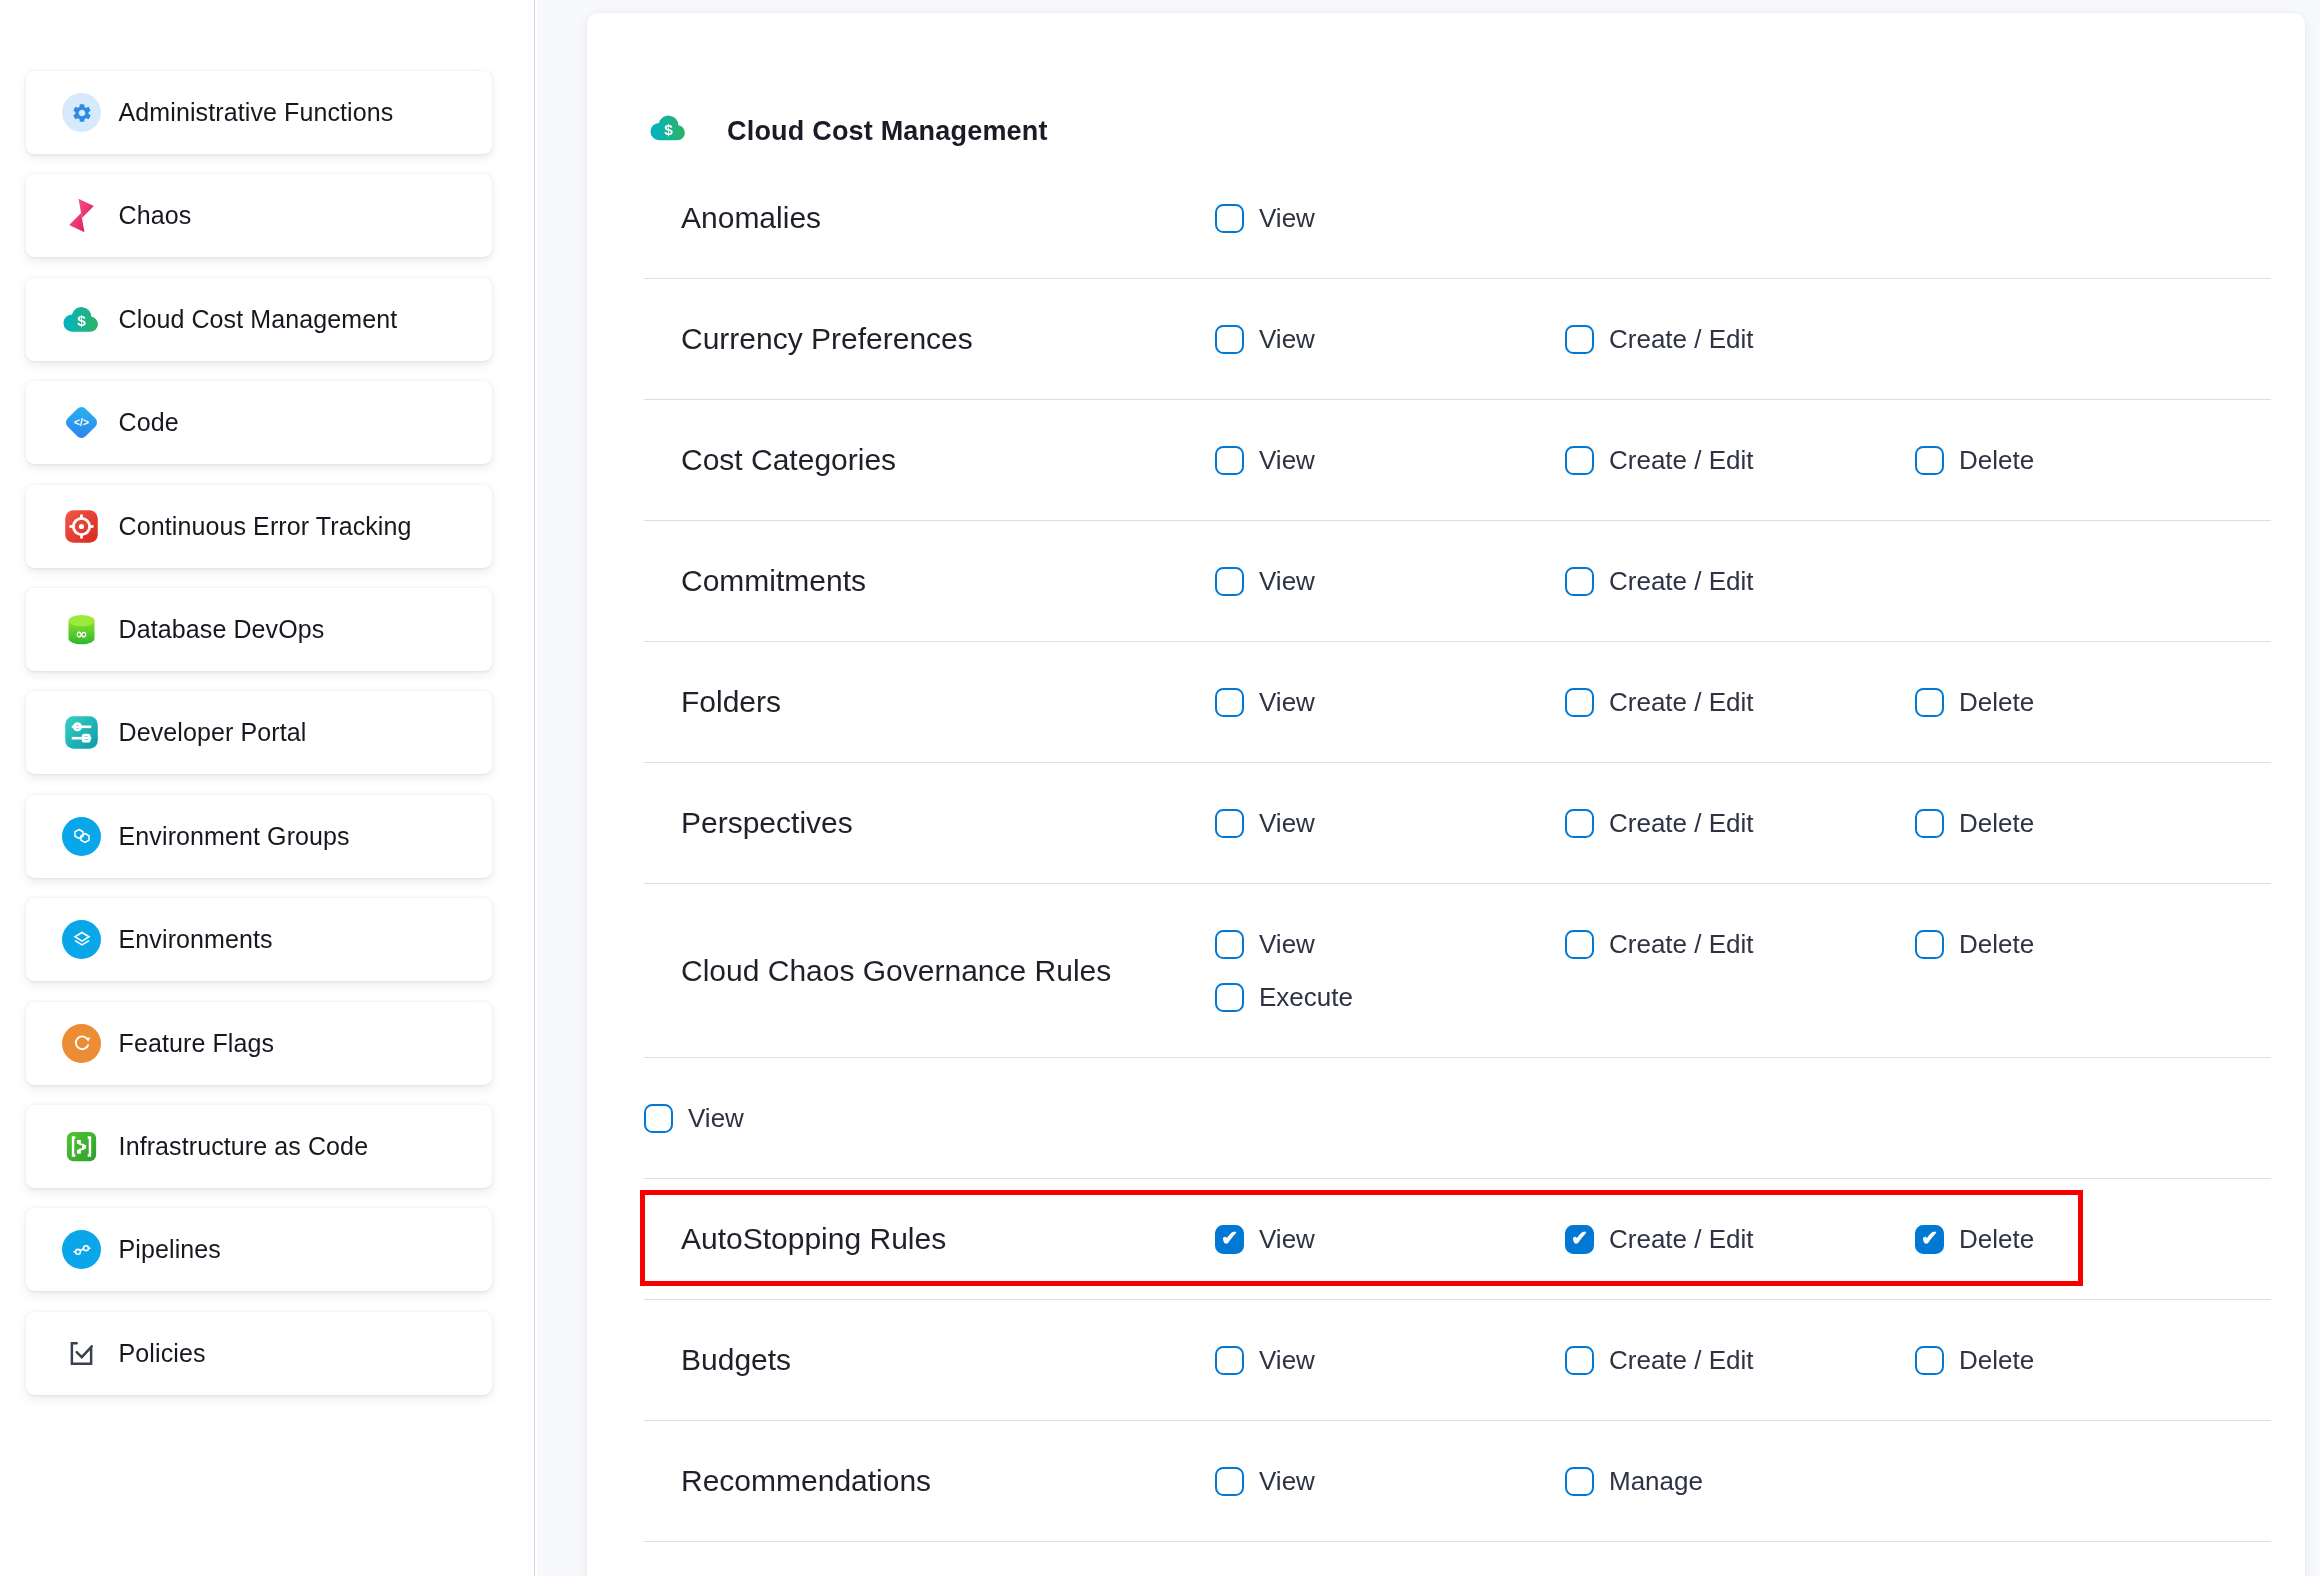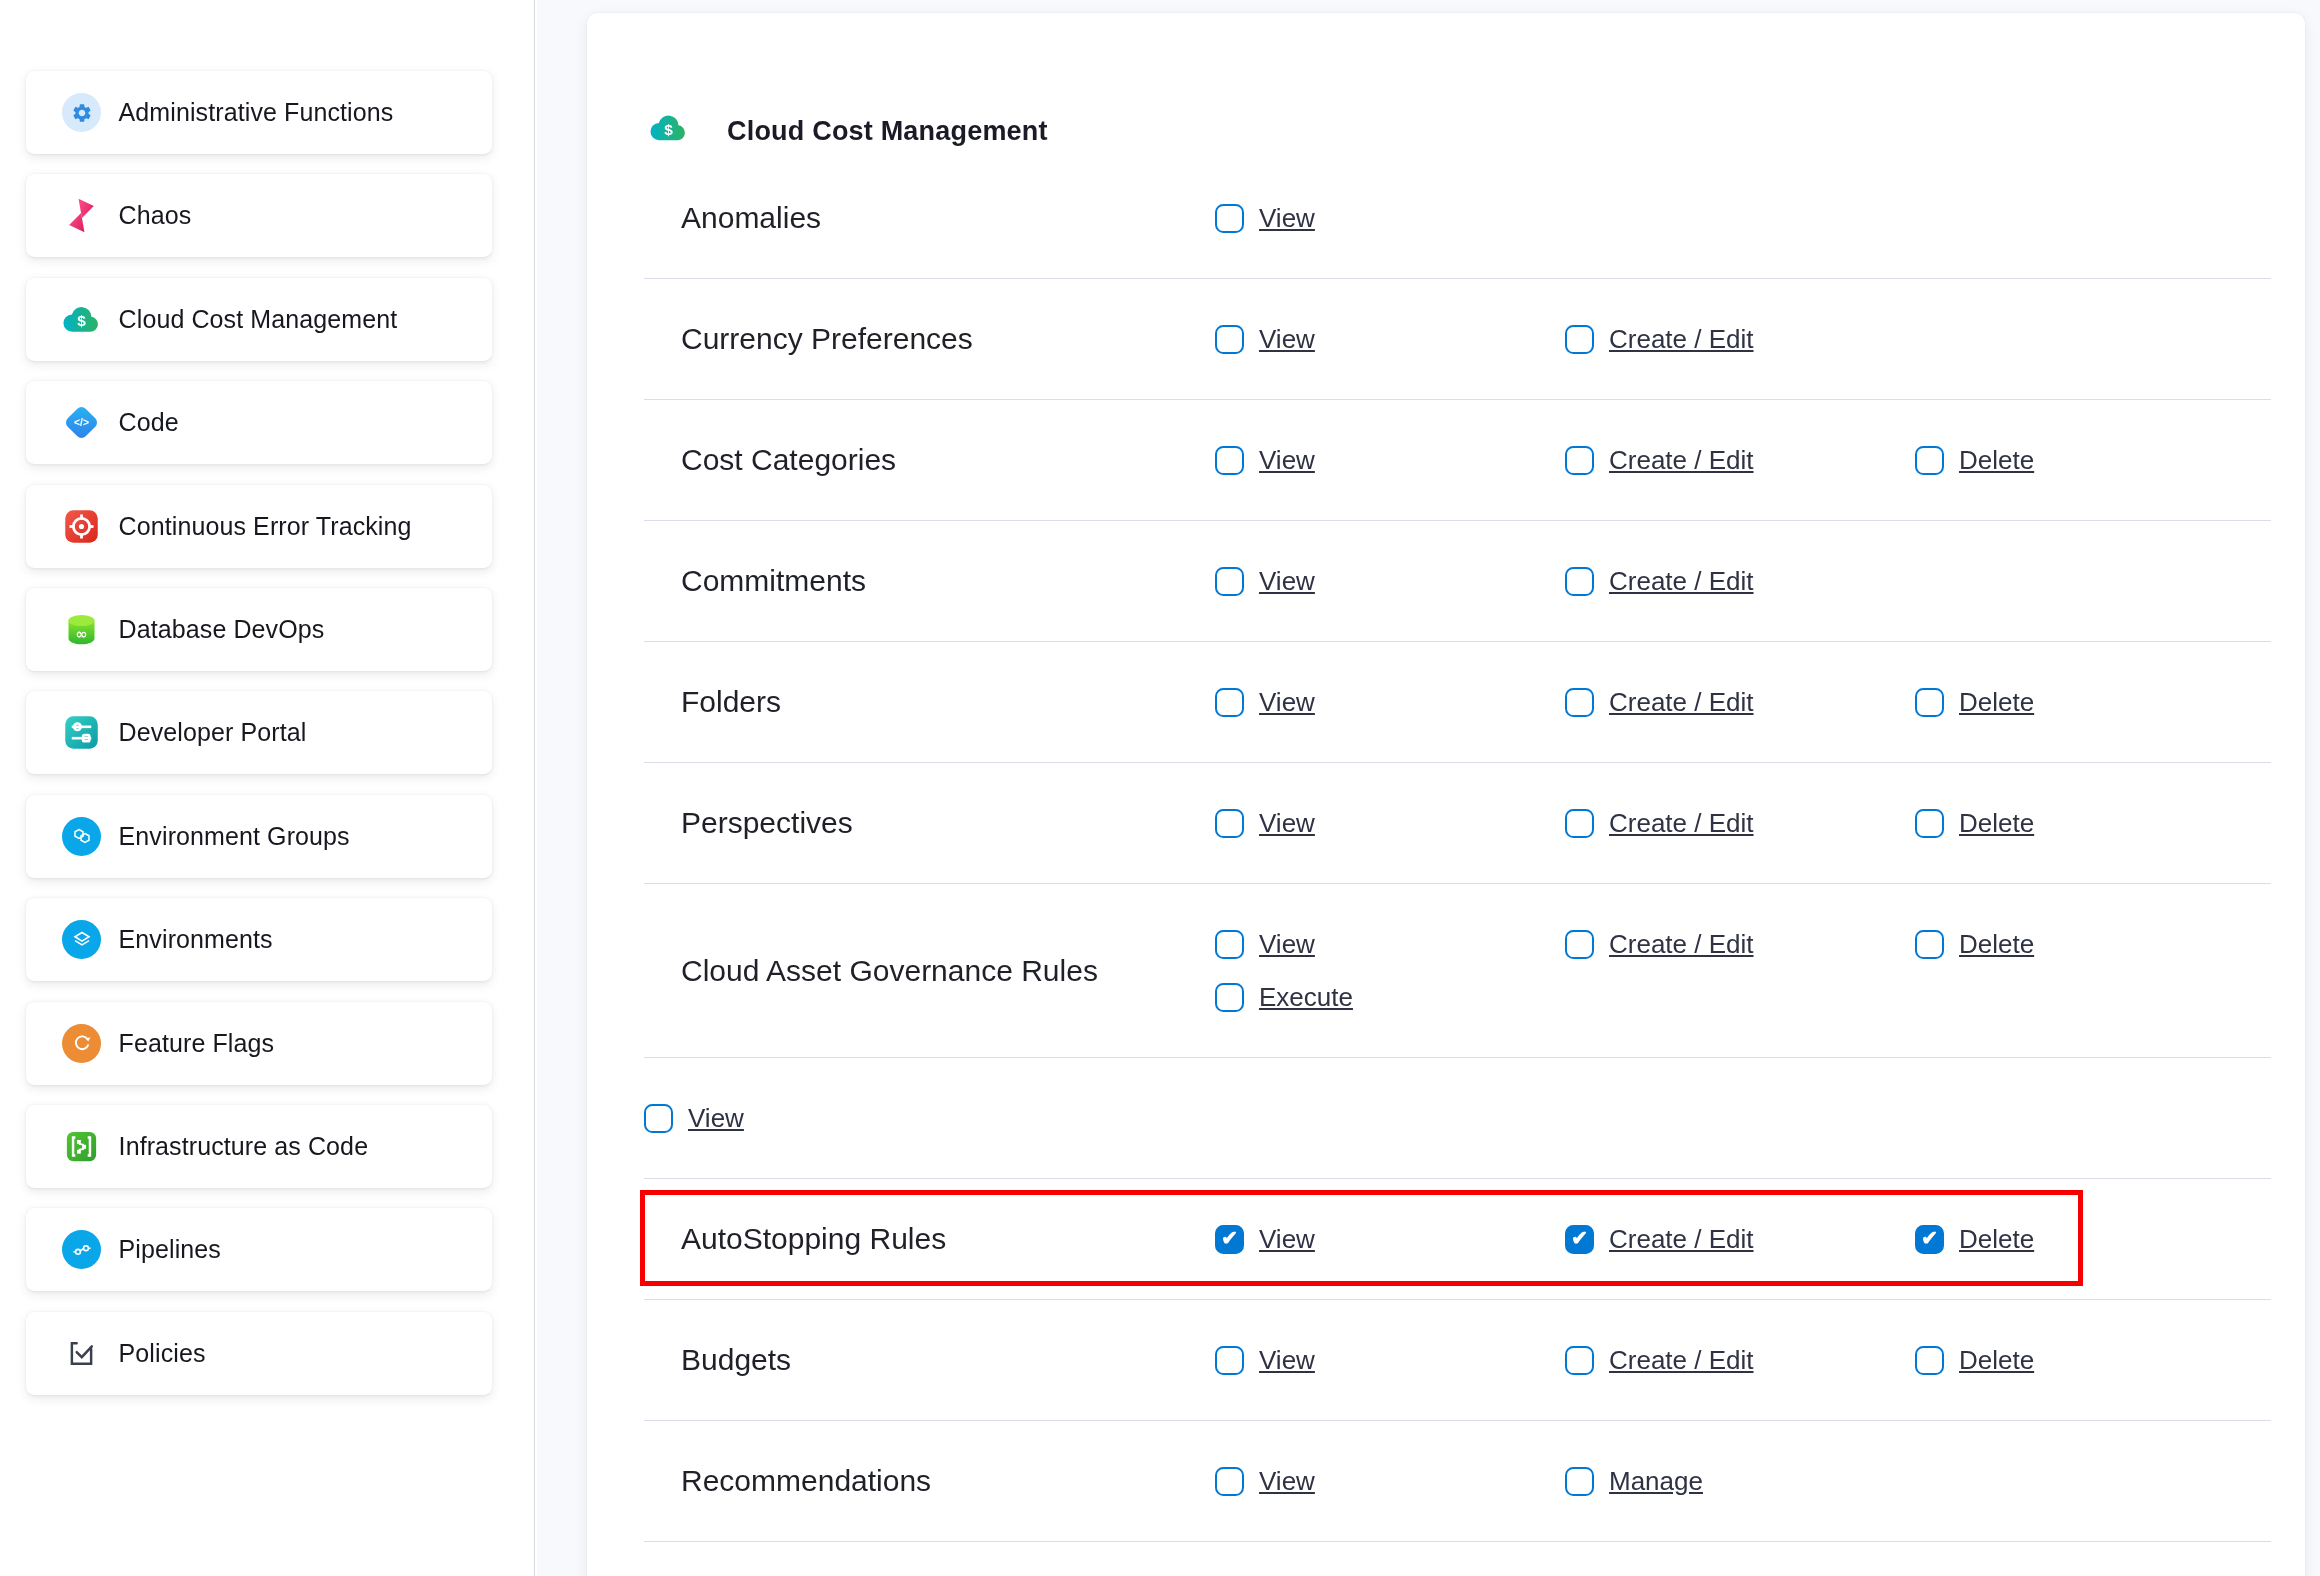--- a/index.html
+++ b/index.html
@@ -64,21 +64,21 @@
   .perm-lines{display:flex;flex-direction:column;gap:22px;flex:1;}
   .perm-line{display:flex;}
   .perm-cell{width:350px;flex:none;display:flex;align-items:center;gap:15px;}
   .cb{
     width:29px;height:29px;box-sizing:border-box;flex:none;
     border:2.3px solid var(--accent,#0278d5);border-radius:8.3px;background:#fff;
     display:flex;align-items:center;justify-content:center;cursor:pointer;
   }
   .cb.checked{background:var(--accent,#0278d5);}
   .cb .check{color:#fff;font-size:20.4px;line-height:1;font-weight:700;transform:translateY(-0.9px);}
-  .perm-label{font-size:26px;color:var(--perm-label,#2f3243);white-space:nowrap;text-decoration:underline;}
+  .perm-label{font-size:26px;color:var(--perm-label,#2f3243);white-space:nowrap;}
   .highlight-box{
     position:absolute;left:-3.7px;top:11px;width:1443px;height:96px;
     border:5.6px solid var(--highlight-red,#f60000);box-sizing:border-box;
     pointer-events:none;z-index:2;
   }
   .defs-holder{position:absolute;width:0;height:0;overflow:hidden;}
 </style>
 </head>
 <body>
 
@@ -393,21 +393,21 @@
                   <span class="perm-label">Create / Edit</span>
                 </div>
                 <div class="perm-cell">
                   <span class="cb"></span>
                   <span class="perm-label">Delete</span>
                 </div>
               </div>
             </div>
           </div>
           <div class="row tall">
-            <div class="row-label">Cloud Asset Governance Rules</div>
+            <div class="row-label">Cloud Chaos Governance Rules</div>
             <div class="perm-lines">
               <div class="perm-line">
                 <div class="perm-cell">
                   <span class="cb"></span>
                   <span class="perm-label">View</span>
                 </div>
                 <div class="perm-cell">
                   <span class="cb"></span>
                   <span class="perm-label">Create / Edit</span>
                 </div>

